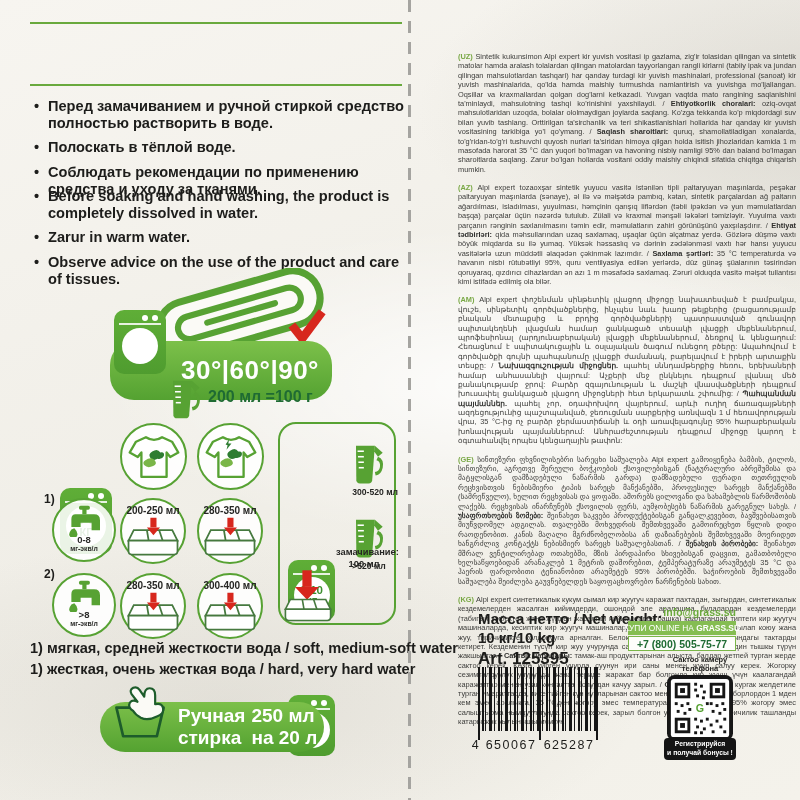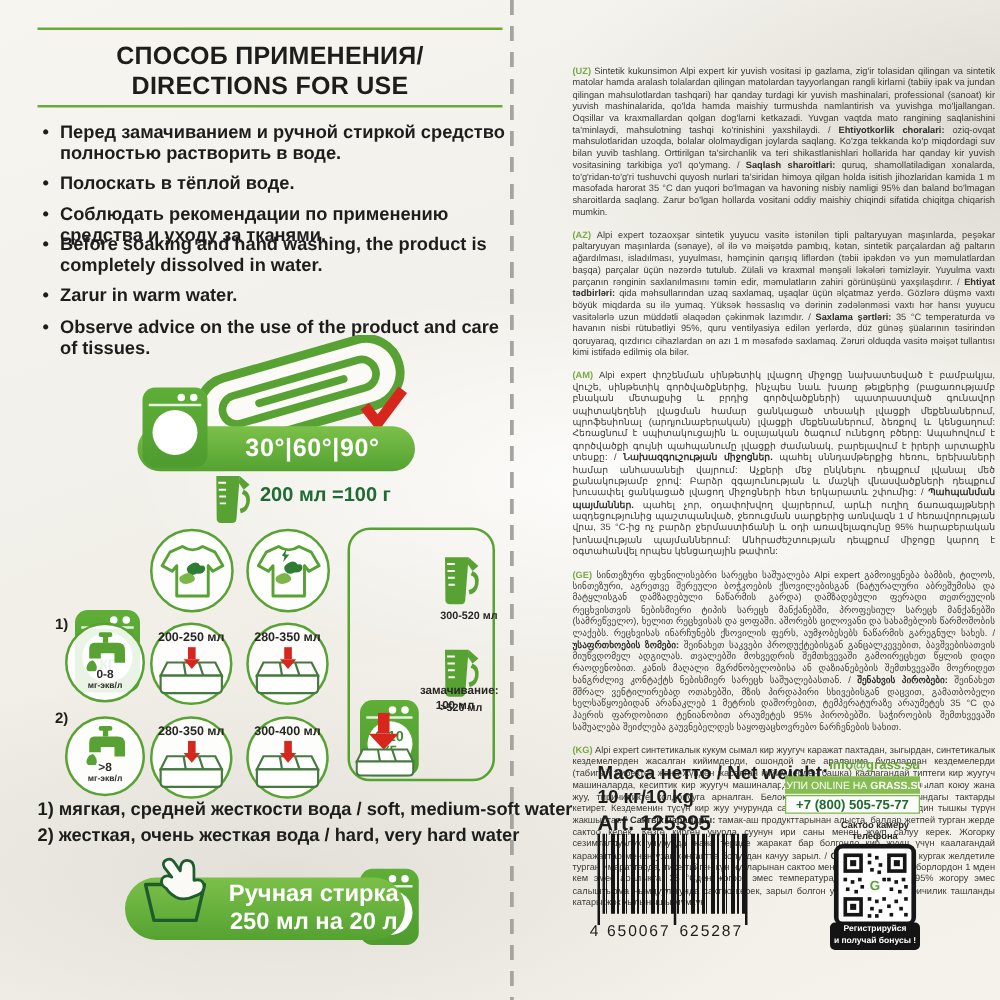--- a/index.html
+++ b/index.html
@@ -11,23 +11,23 @@
       radial-gradient(80% 32% at 28% 88%, rgba(190,186,176,.30), rgba(190,186,176,0) 65%),
       linear-gradient(160deg,#f7f5f0 0%,#f0eee7 55%,#f4f2eb 100%);}
   .abs{position:absolute;}
   
   .rule{left:30px;width:372px;height:2px;background:#69a93d;}
   .hdr{left:30px;top:33px;width:372px;text-align:center;font-weight:700;font-size:20px;line-height:1.2;letter-spacing:.2px;}
   ul.blist{margin:0;padding:0;list-style:none;left:34px;width:372px;}
   ul.blist li{position:relative;padding-left:14px;font-weight:700;font-size:14.6px;line-height:1.18;margin-bottom:7px;}
   ul.blist li::before{content:"\2022";position:absolute;left:0;top:0;}
   
-  .temp-pill{left:110px;top:341px;width:222px;height:36px;border-radius:24px;
+  .temp-pill{left:110px;top:341px;width:222px;height:59px;border-radius:24px;
     background:linear-gradient(#7cc04a,#54a231);display:flex;align-items:center;justify-content:center;
-    padding-left:58px;box-sizing:border-box;color:#fff;font-weight:800;font-size:20px;letter-spacing:.5px;}
+    padding-left:58px;box-sizing:border-box;color:#fff;font-weight:800;font-size:26px;letter-spacing:.5px;}
   .machine{background:linear-gradient(#5fae37,#4f9c2f);border-radius:10px;position:relative;}
   .machine::before{content:"";position:absolute;left:5px;right:5px;top:13px;height:2px;background:rgba(255,255,255,.85);}
   .machine .dots{position:absolute;top:5px;right:8px;width:6px;height:6px;border-radius:50%;background:#fff;box-shadow:-10px 0 0 #fff;}
   .machine .port{position:absolute;left:50%;top:57%;transform:translate(-50%,-50%);background:#fff;border-radius:50%;
     display:flex;flex-direction:column;align-items:center;justify-content:center;font-weight:800;color:#3c8f2f;line-height:.95;}
   .machine-lg{left:114px;top:310px;width:52px;height:64px;}
   .machine-lg .port{width:36px;height:36px;}
   .towel{left:148px;top:268px;}
   .check{left:288px;top:308px;}
   .cup-sm{left:166px;top:376px;}
@@ -58,21 +58,21 @@
   .m610{left:288px;top:430px;} .m10{left:288px;top:504px;}
   .cupP1{left:348px;top:441px;} .cupP2{left:348px;top:515px;}
   .cuplbl{font-size:8.6px;font-weight:800;color:#262624;width:58px;text-align:center;}
   .cl1{left:340px;top:487px;text-align:right;} .cl2{left:340px;top:561px;}
   .soak-arrow{left:295px;top:570px;}
   .soak-tray{left:283px;top:596px;}
   .soaklbl{left:336px;top:547px;width:56px;font-size:9.3px;font-weight:800;color:#262624;text-align:center;line-height:1.25;}
   .fnote{left:30px;font-size:14.6px;font-weight:700;}
   
   .hand-pill{left:100px;top:702px;width:224px;height:50px;border-radius:27px;
-    background:linear-gradient(#7cc04a,#54a231);display:flex;flex-direction:column;align-items:center;justify-content:center;
+    background:linear-gradient(#7cc04a,#54a231);display:flex;flex-direction:row;align-items:center;justify-content:center;
     padding-left:78px;box-sizing:border-box;color:#fff;font-weight:800;font-size:19px;line-height:1.15;}
   .hand-icon{left:108px;top:680px;}
   
   .divider{left:408px;top:0;width:3px;height:800px;
     background:repeating-linear-gradient(180deg,#a5a4a0 0 12px,transparent 12px 21px);}
   
   .paras{left:458px;top:52px;width:338px;display:flex;flex-direction:column;gap:9px;}
   .para{font-size:7.4px;line-height:1.27;text-align:justify;color:#3c3c3a;}
   .para .g{color:#79a845;font-weight:700;}
   .para .b{font-weight:700;color:#2f2f2d;}
@@ -93,24 +93,20 @@
   .qrhint{margin-top:4px;width:72px;margin-left:auto;font-size:7.5px;font-weight:700;text-align:center;line-height:1.2;color:#262624;}
   .qr{width:66px;height:66px;margin-left:auto;margin-right:3px;margin-top:2px;}
   .qrlabel{width:72px;margin-left:auto;background:#141414;color:#fff;border-radius:4px;font-size:6.8px;font-weight:700;text-align:center;line-height:1.3;padding:2px 0;margin-top:-3px;}
 </style>
 </head>
 <body>
 
 <div class="stage">
 
   <div class="abs rule" style="top:22px"></div>
-  <div class="abs hdr">
-    <div>СПОСОБ ПРИМЕНЕНИЯ/</div>
-    <div>DIRECTIONS FOR USE</div>
-  </div>
   <div class="abs rule" style="top:84px"></div>
 
   <ul class="abs blist" style="top:98px">
     <li>Перед замачиванием и ручной стиркой средство полностью растворить в воде.</li>
     <li>Полоскать в тёплой воде.</li>
     <li>Соблюдать рекомендации по применению средства и уходу за тканями.</li>
   </ul>
   <ul class="abs blist" style="top:188px">
     <li>Before soaking and hand washing, the product is completely dissolved in water.</li>
     <li>Zarur in warm water.</li>
@@ -331,21 +327,21 @@
         <path d="M3 16 h56 v10 q0 4 -4 4 h-48 q-4 0 -4 -4z"></path>
       </g>
     </svg>
   </div>
   <div class="abs soaklbl">
     <div>замачивание:</div>
     <div>100 мл</div>
   </div>
 
   <div class="abs fnote" style="top:640px">1) мягкая, средней жесткости вода / soft, medium-soft water</div>
-  <div class="abs fnote" style="top:661px">2) жесткая, очень жесткая вода /  hard, very hard water</div>
+  <div class="abs fnote" style="top:661px">1) жесткая, очень жесткая вода /  hard, very hard water</div>
 
   <div class="abs hand-pill">
     <div>Ручная стирка</div>
     <div>250 мл на 20 л</div>
   </div>
   <div class="abs hand-icon">
     <svg width="64" height="62" viewBox="0 0 76 72">
       <path d="M10 32 L66 32 L58 66 L18 66 Z" fill="none" stroke="#1d5c2b" stroke-width="3.2" stroke-linejoin="round"></path>
       <path d="M30 36 q-7 -4 -4 -10 q3 -4 9 -1 l-7 -9 q-3 -5 2 -7.5 q4.5 -2 7.5 2.5 l5.5 8 q0 -10 6.5 -10 q6.5 0 6.5 8.5 v10.5 q8.5 -2 9.5 5 q1 6.5 -7.5 9.5 q-11 5.5 -19 1.5 q-6.5 -3.5 -9 -8z" fill="#fbfaf6" stroke="#1d5c2b" stroke-width="2.6" stroke-linejoin="round"></path>
     </svg>

